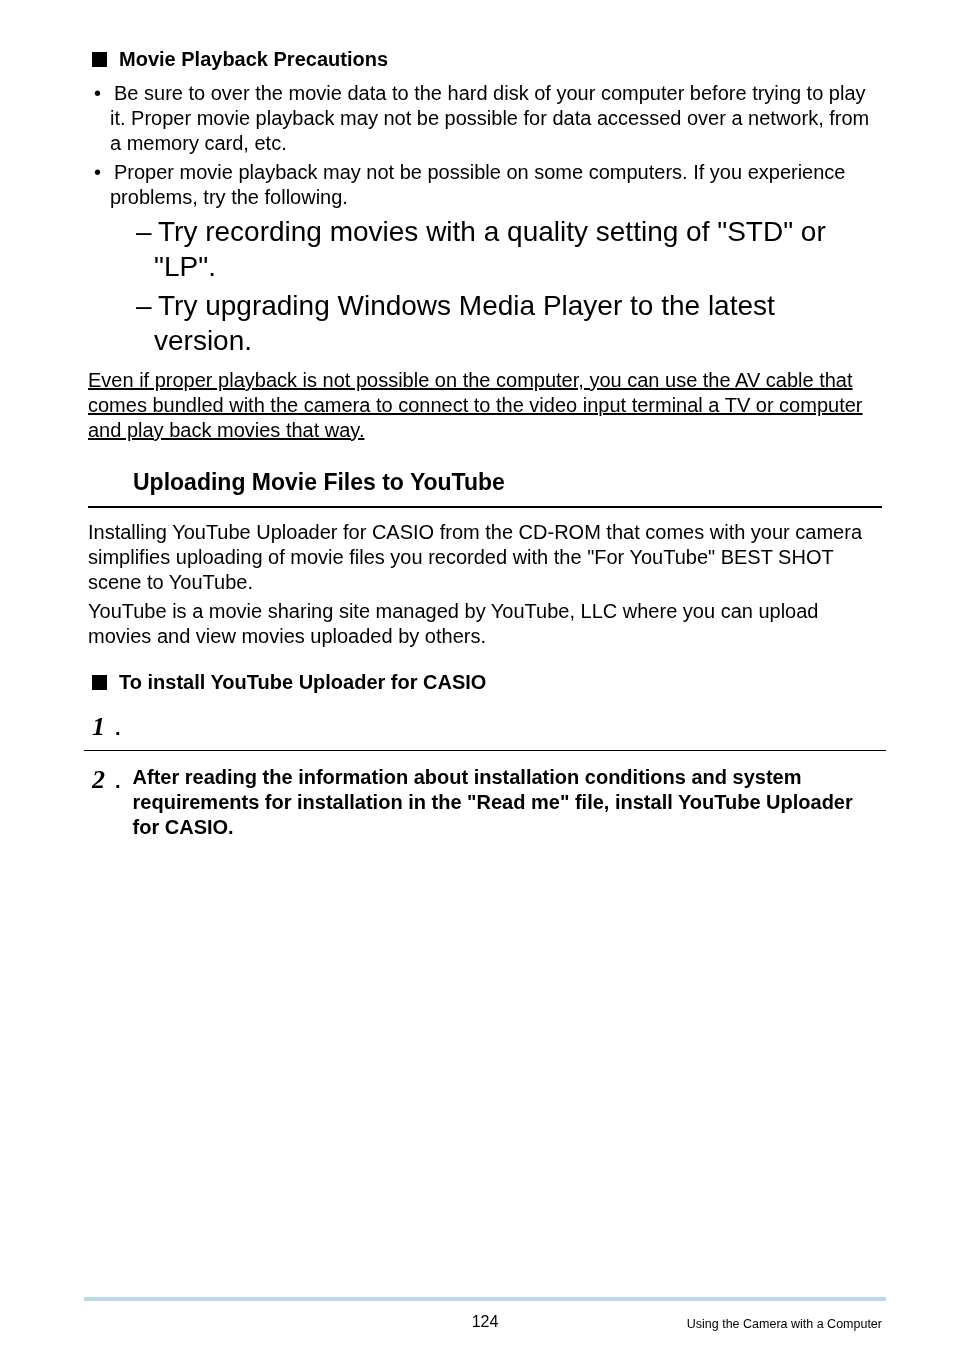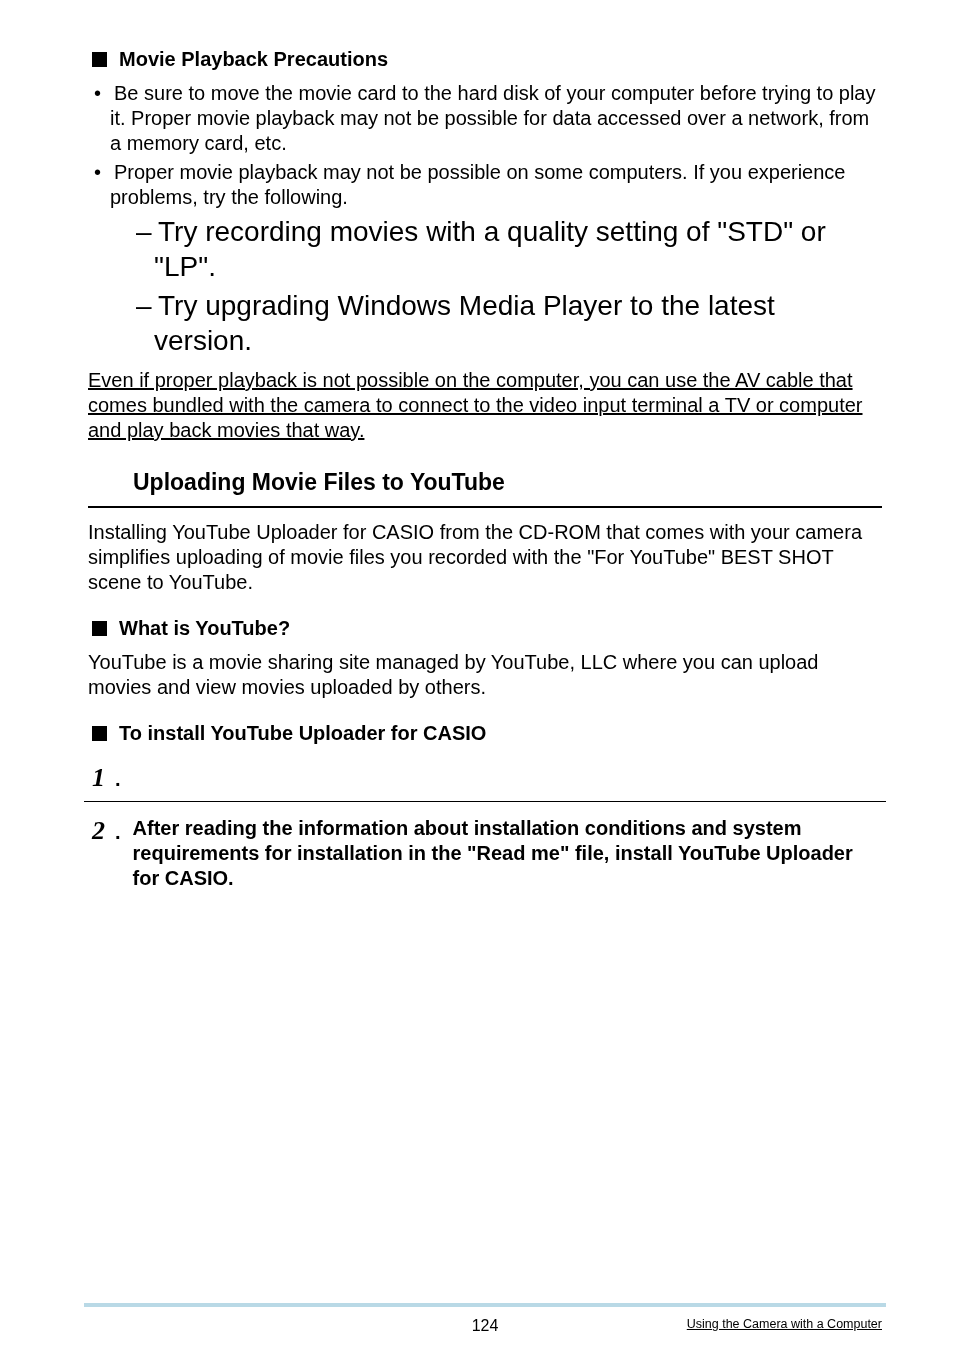--- a/index.html
+++ b/index.html
@@ -129,25 +129,24 @@
     border: none;
     border-top: 1px solid #000;
     margin: 6px 0 8px 0;
   }
   .footer {
     position: absolute;
     bottom: 26px;
     left: 72px;
     right: 72px;
     border-top: 4px solid #b9d9e6;
-    padding-top: 6px;
+    padding-top: 12px;
     display: flex;
     justify-content: space-between;
-    align-items: flex-start;
-    text-decoration: underline;
+    align-items: flex-end;
   }
   .footer .pnum {
     position: absolute;
     left: 0;
     right: 0;
     text-align: center;
     font-size: 16px;
   }
   .footer .ftxt {
     margin-left: auto;
@@ -159,45 +158,41 @@
 
 <div class="content">
 
   <div class="sqhead">
     <span class="sq"></span>
     <span>Movie Playback Precautions</span>
   </div>
 
   <ul class="bullets">
     <li>
-      <span>Be sure to move the movie card to the hard disk of your computer before trying to play it. Proper movie playback may not be possible for data accessed over a network, from a memory card, etc.</span>
+      <span>Be sure to over the movie data to the hard disk of your computer before trying to play it. Proper movie playback may not be possible for data accessed over a network, from a memory card, etc.</span>
     </li>
     <li>
       <span>Proper movie playback may not be possible on some computers. If you experience problems, try the following.</span>
       <ul class="dashes">
         <li><span>Try recording movies with a quality setting of "STD" or "LP".</span></li>
         <li><span>Try upgrading Windows Media Player to the latest version.</span></li>
       </ul>
     </li>
   </ul>
 
   <div class="para">Even if proper playback is not possible on the computer, you can use the AV cable that comes bundled with the camera to connect to the video input terminal a TV or computer and play back movies that way.</div>
 
   <div class="section-head">
     <div class="bar-outer"></div>
     <div class="bar-inner"></div>
     <div class="title">Uploading Movie Files to YouTube</div>
   </div>
 
   <div class="body-text">Installing YouTube Uploader for CASIO from the CD-ROM that comes with your camera simplifies uploading of movie files you recorded with the "For YouTube" BEST SHOT scene to YouTube.</div>
 
-  <div class="sqhead" style="margin-top:18px;">
-    <span class="sq"></span>
-    <span>What is YouTube?</span>
-  </div>
 
   <div class="body-text">YouTube is a movie sharing site managed by YouTube, LLC where you can upload movies and view movies uploaded by others.</div>
 
   <div class="sqhead" style="margin-top:18px;">
     <span class="sq"></span>
     <span>To install YouTube Uploader for CASIO</span>
   </div>
 
   <div class="step">
     <span class="num">1</span>

